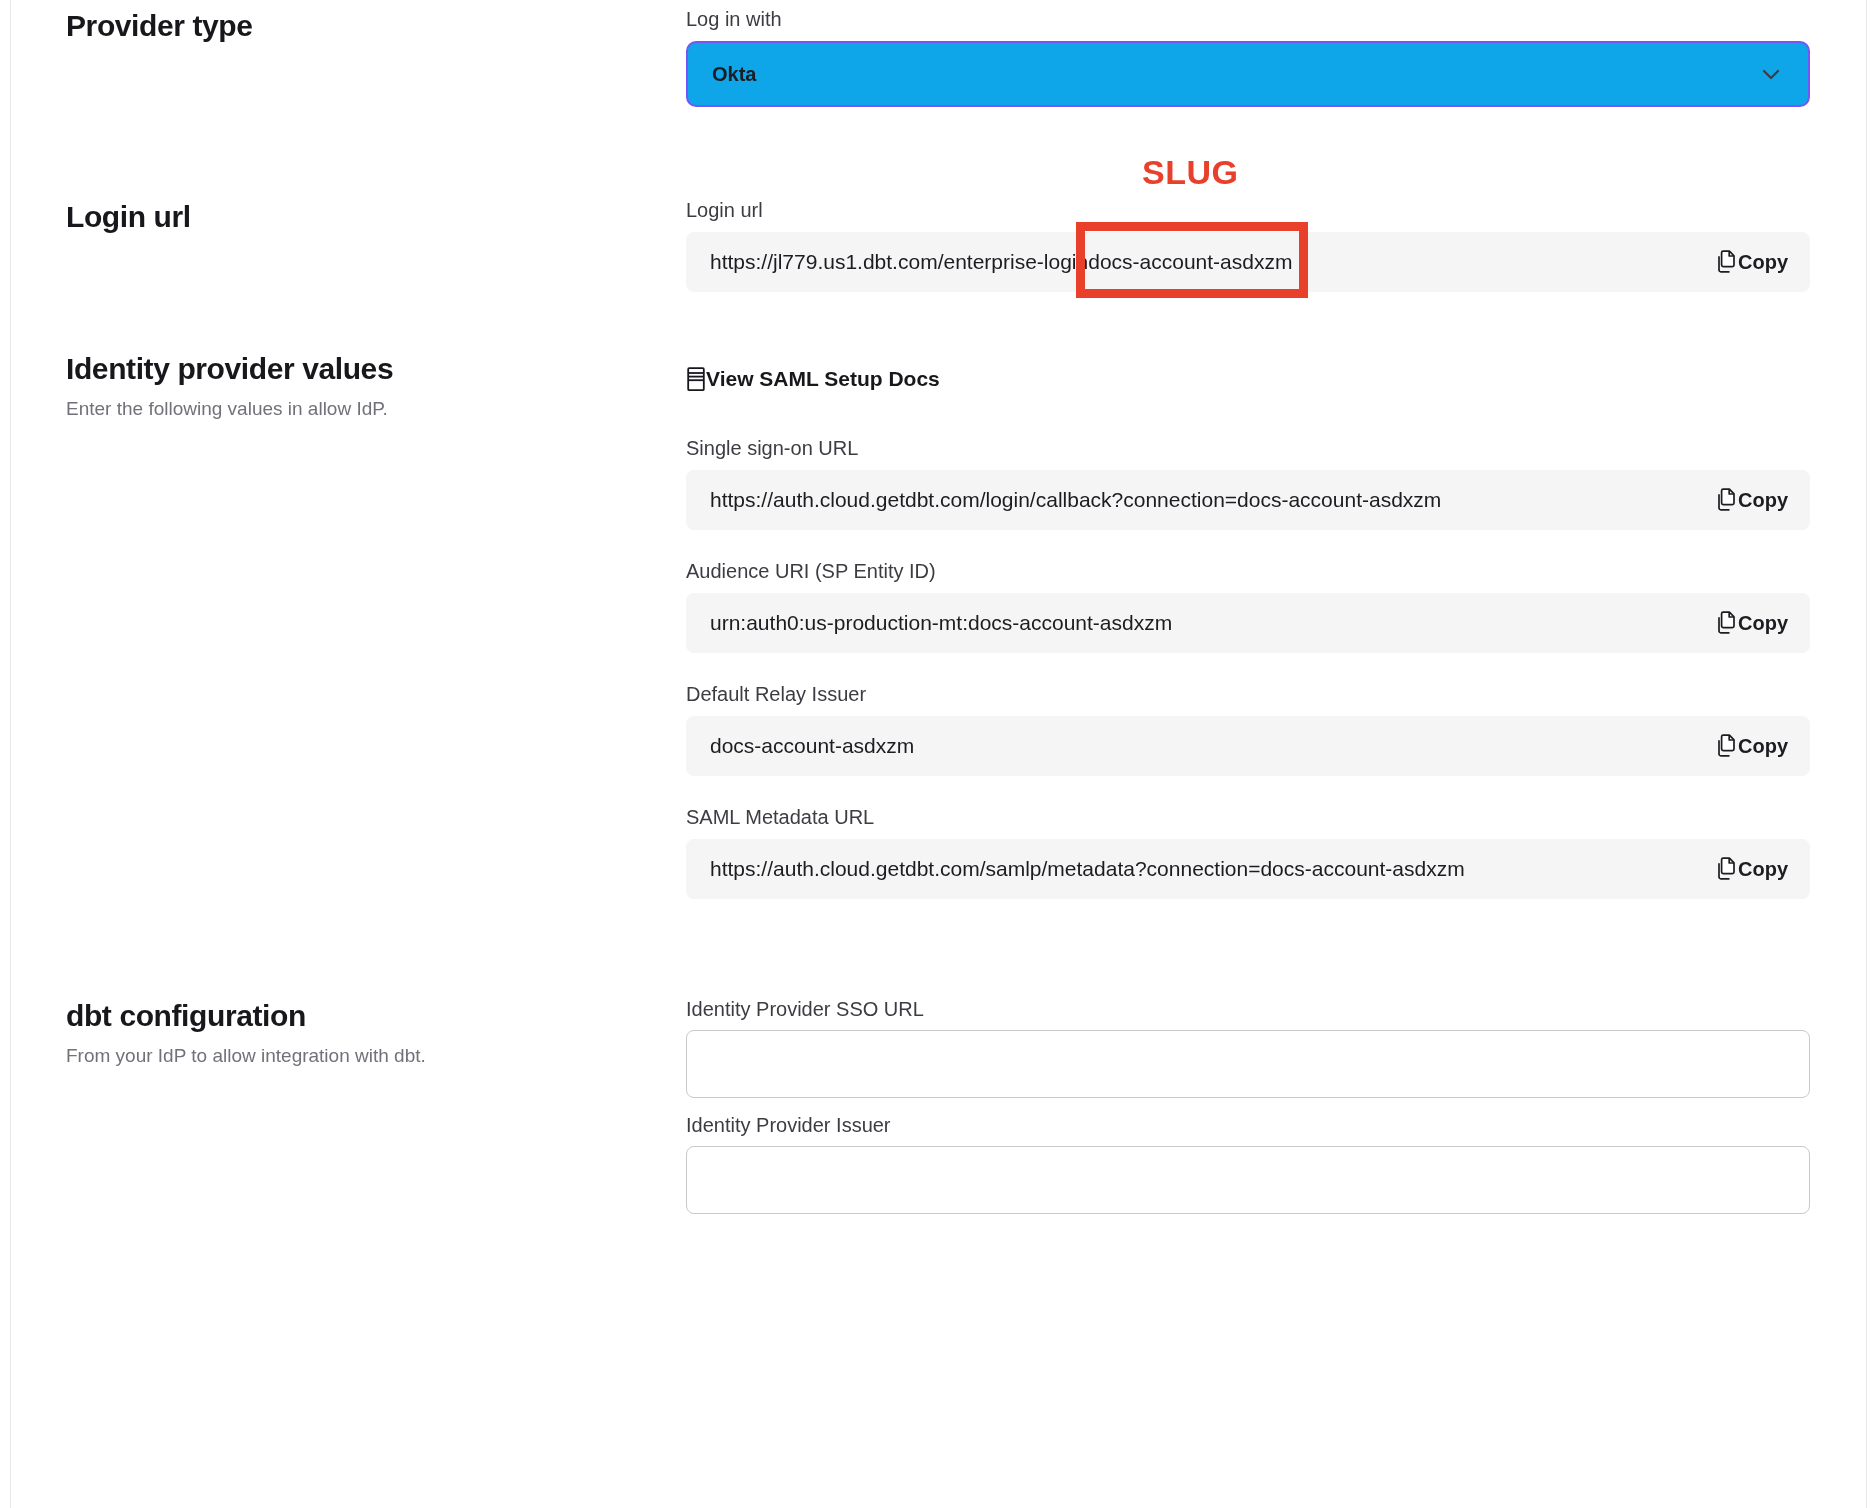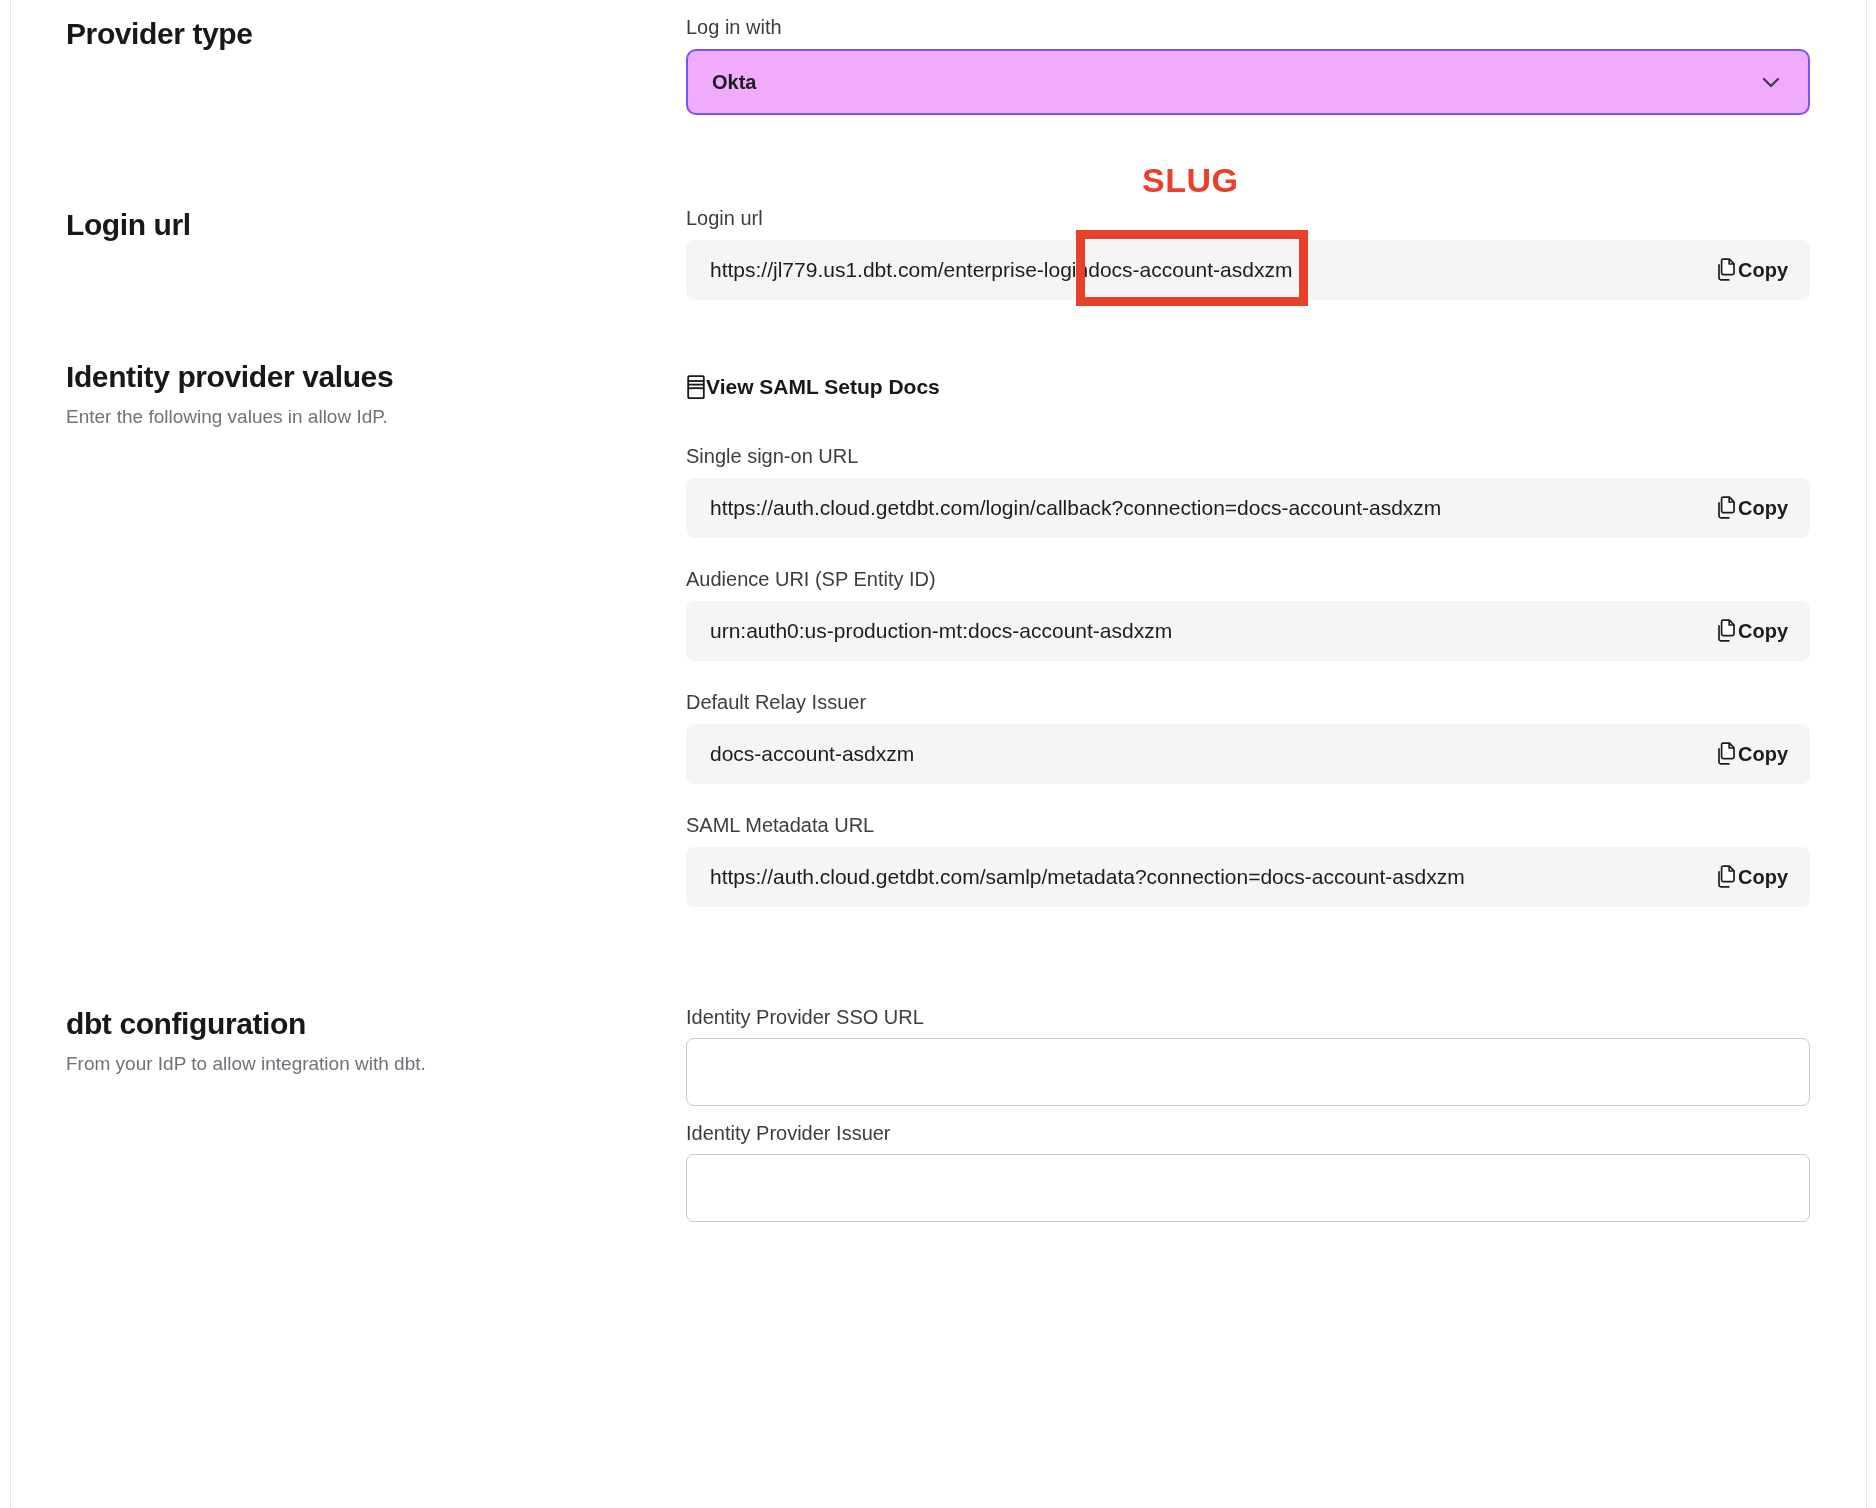--- a/index.html
+++ b/index.html
@@ -18,41 +18,41 @@
   body{
     width:1876px;height:1508px;overflow:hidden;background:#fff;
     font-family:"Liberation Sans","DejaVu Sans",sans-serif;
     color:var(--heading);position:relative;
   }
   .edge-line{position:absolute;top:0;bottom:0;width:1px;background:var(--edge);}
   .edge-left{left:10px;}
   .edge-right{right:9px;}
 
   .row{display:grid;grid-template-columns:620px 1fr;padding:0 66px;}
-  #row-provider{padding-top:16px;}
+  #row-provider{padding-top:8px;}
   #row-login-url{margin-top:92px;}
   #row-idp{margin-top:59px;}
   #row-dbt{margin-top:99px;}
 
   .section-heading{
     font-size:30px;font-weight:700;letter-spacing:-0.4px;
     line-height:36px;color:var(--heading);margin:0;
   }
   .section-subtitle{
     font-size:19px;color:var(--muted);line-height:24px;margin-top:10px;max-width:460px;
   }
 
   .field-label{
     font-size:20px;font-weight:400;color:var(--label);
     line-height:22px;margin-bottom:11px;
   }
 
   
   .select{
-    height:66px;background:#f0abfc;border:2px solid var(--accent-purple);
+    height:66px;background:#0ea5e9;border:2px solid var(--accent-purple);
     border-radius:10px;display:flex;align-items:center;justify-content:space-between;
     padding:0 28px 0 24px;cursor:pointer;
   }
   .select-value{font-size:20px;font-weight:600;color:var(--value);}
 
   
   .copy-field{
     height:60px;background:var(--field-bg);border-radius:8px;
     display:flex;align-items:center;justify-content:space-between;
     padding:0 22px 0 24px;position:relative;

